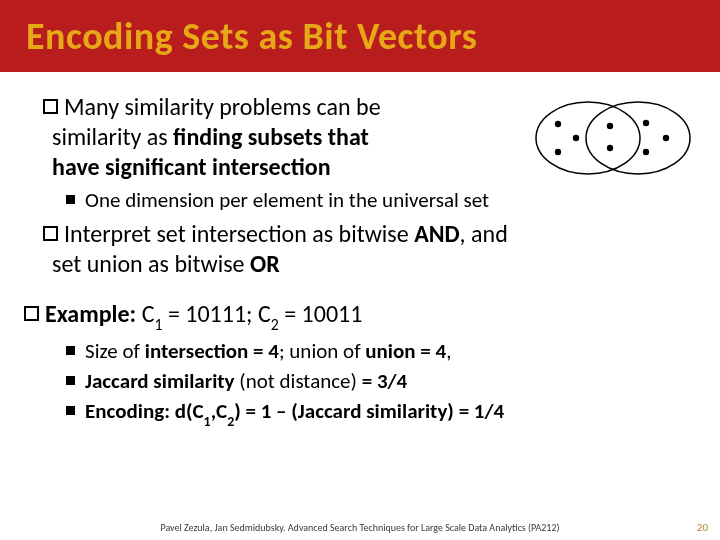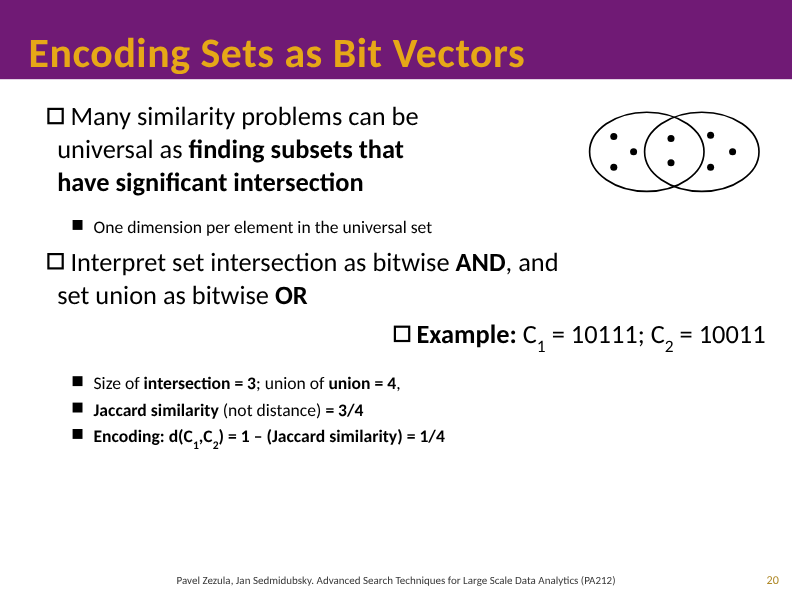--- a/index.html
+++ b/index.html
@@ -5,24 +5,24 @@
   * { margin: 0; padding: 0; box-sizing: border-box; }
   html, body { width: 720px; height: 540px; }
   body {
     font-family: "Calibri", "Segoe UI", Arial, sans-serif;
     background: #ffffff;
     color: #000000;
     position: relative;
     overflow: hidden;
   }
   .title-bar {
-    background: #701a75;
+    background: #b91c1c;
     height: 72px;
     display: flex;
-    align-items: flex-end;
+    align-items: center;
     padding-left: 26px;
   }
   .title-bar h1 {
     color: #e6a817;
     font-size: 38px;
     font-weight: 700;
     letter-spacing: 0.5px;
   }
   .content {
     padding: 20px 24px 0 24px;
@@ -43,26 +43,26 @@
     width: 9px;
     height: 9px;
     background: #000;
     margin-right: 10px;
     vertical-align: 3px;
   }
   .line1 { display: block; padding-left: 0; margin-left: 19px; }
   .indent-cont { padding-left: 28px; display: block; }
   .sub-list {
     padding-left: 42px;
-    font-size: 16px;
-    margin-top: 16px;
+    font-size: 21px;
+    margin-top: 5px;
     margin-bottom: 6px;
   }
   .sub-list .row { margin-bottom: 4px; }
-  .example-block { margin-top: 6px; text-align: right; }
+  .example-block { margin-top: 20px; }
   .sub { font-size: 0.66em; vertical-align: sub; position: relative; top: 2px; }
   .venn {
     position: absolute;
     top: 96px;
     right: 22px;
     width: 170px;
     height: 84px;
   }
   .footer {
     position: absolute;
@@ -98,41 +98,41 @@
   <circle cx="82" cy="52" r="3.2" fill="#000"></circle>
   <circle cx="118" cy="27" r="3.2" fill="#000"></circle>
   <circle cx="138" cy="42" r="3.2" fill="#000"></circle>
   <circle cx="118" cy="56" r="3.2" fill="#000"></circle>
 </svg>
 
 <div class="content">
 
   <div class="bullet-block">
     <span class="line1"><span class="square"></span><span>Many similarity problems can be</span></span>
-    <span class="indent-cont"><span>universal as </span><b>finding subsets that</b></span>
+    <span class="indent-cont"><span>similarity as </span><b>finding subsets that</b></span>
     <span class="indent-cont"><b>have significant intersection</b></span>
   </div>
 
 
   <div class="sub-list">
     <div class="row"><span class="square-filled"></span><span>One dimension per element in the universal set</span></div>
   </div>
 
   <div class="bullet-block">
     <span class="line1"><span class="square"></span><span>Interpret set intersection as bitwise </span><b>AND</b><span>, and</span></span>
     <span class="indent-cont"><span>set union as bitwise </span><b>OR</b></span>
   </div>
 
   <div class="bullet-block example-block">
     <span class="square"></span><b>Example:</b><span> C</span><span class="sub">1</span><span> = 10111; C</span><span class="sub">2</span><span> = 10011</span>
   </div>
 
   <div class="sub-list">
     <div class="row">
-      <span class="square-filled"></span><span>Size of </span><b>intersection = 3</b><span>; union of </span><b>union = 4</b><span>,</span>
+      <span class="square-filled"></span><span>Size of </span><b>intersection = 4</b><span>; union of </span><b>union = 4</b><span>,</span>
     </div>
     <div class="row">
       <span class="square-filled"></span><b>Jaccard similarity </b><span>(not distance) </span><b>= 3/4</b>
     </div>
     <div class="row">
       <span class="square-filled"></span><b><span>Encoding: d(C</span><span class="sub">1</span><span>,C</span><span class="sub">2</span><span>) = 1 – (Jaccard similarity) = 1/4</span></b>
     </div>
   </div>
 
 </div>

